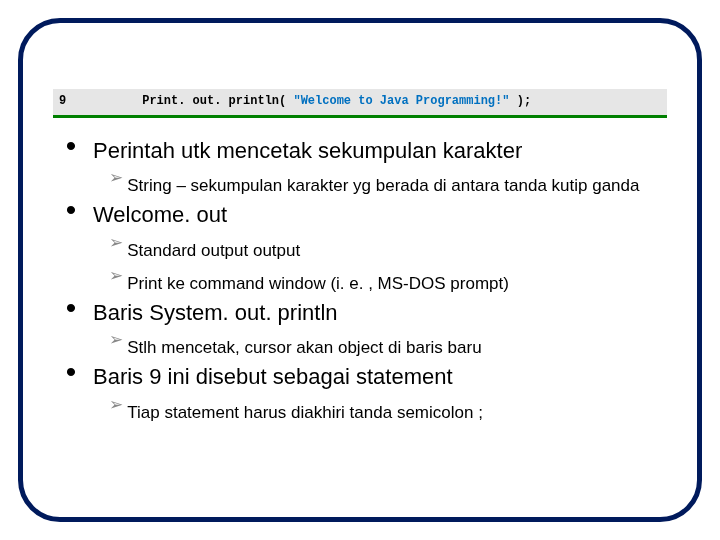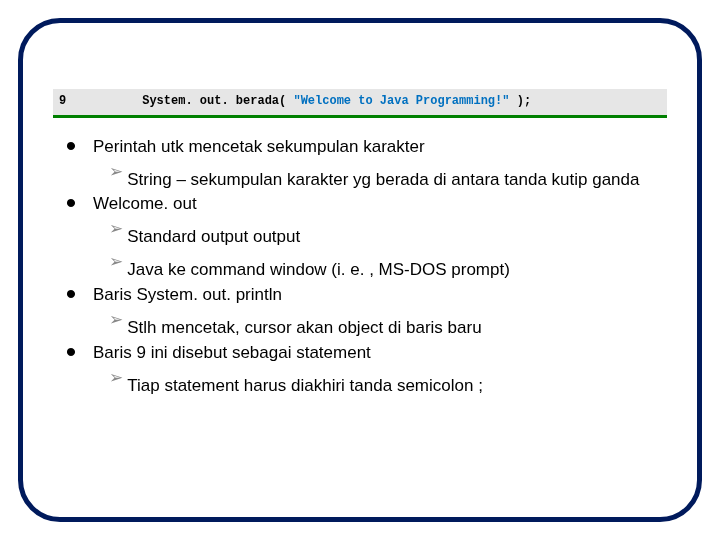--- a/index.html
+++ b/index.html
@@ -65,21 +65,21 @@
   .dot {
     font-size: 30px;
     line-height: 20px;
     margin-right: 14px;
     min-width: 16px;
     text-align: center;
     color: #000;
   }
   .li-body {
     flex: 1;
-    font-size: 17px;
+    font-size: 22px;
     color: #000;
     line-height: 1.35;
   }
   .sub {
     display: flex;
     align-items: flex-start;
     margin: 2px 0 2px 46px;
   }
   .chev {
     color: #888;
@@ -96,21 +96,21 @@
   }
 </style>
 </head>
 <body>
 
 <div class="slide">
   <div class="frame">
 
     <div class="code-row">
       <div class="gutter">9</div>
-      <div class="code"><span class="kw">      System. out. berada( </span><span class="str">"Welcome to Java Programming!"</span><span class="kw"> );</span></div>
+      <div class="code"><span class="kw">      Print. out. println( </span><span class="str">"Welcome to Java Programming!"</span><span class="kw"> );</span></div>
     </div>
 
     <div class="bullets">
 
       <div class="li">
         <div class="dot">•</div>
         <div class="li-body">Perintah utk mencetak sekumpulan karakter</div>
       </div>
       <div class="sub">
         <div class="chev">➢</div>
@@ -120,21 +120,21 @@
       <div class="li">
         <div class="dot">•</div>
         <div class="li-body">Welcome. out</div>
       </div>
       <div class="sub">
         <div class="chev">➢</div>
         <div class="sub-body">Standard output output</div>
       </div>
       <div class="sub">
         <div class="chev">➢</div>
-        <div class="sub-body">Java ke command window (i. e. , MS-DOS prompt)</div>
+        <div class="sub-body">Print ke command window (i. e. , MS-DOS prompt)</div>
       </div>
 
       <div class="li">
         <div class="dot">•</div>
         <div class="li-body">Baris System. out. println</div>
       </div>
       <div class="sub">
         <div class="chev">➢</div>
         <div class="sub-body">Stlh mencetak, cursor akan object di baris baru</div>
       </div>

